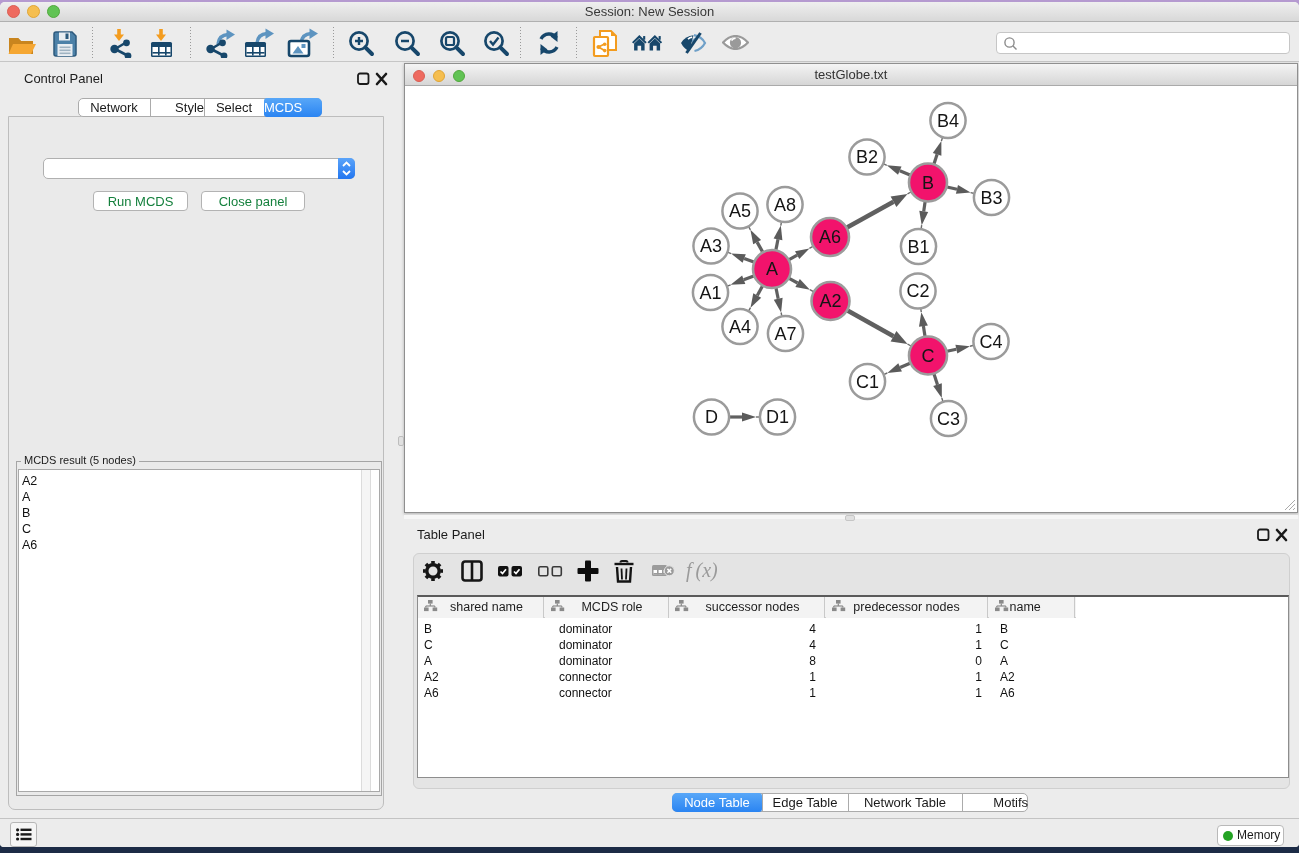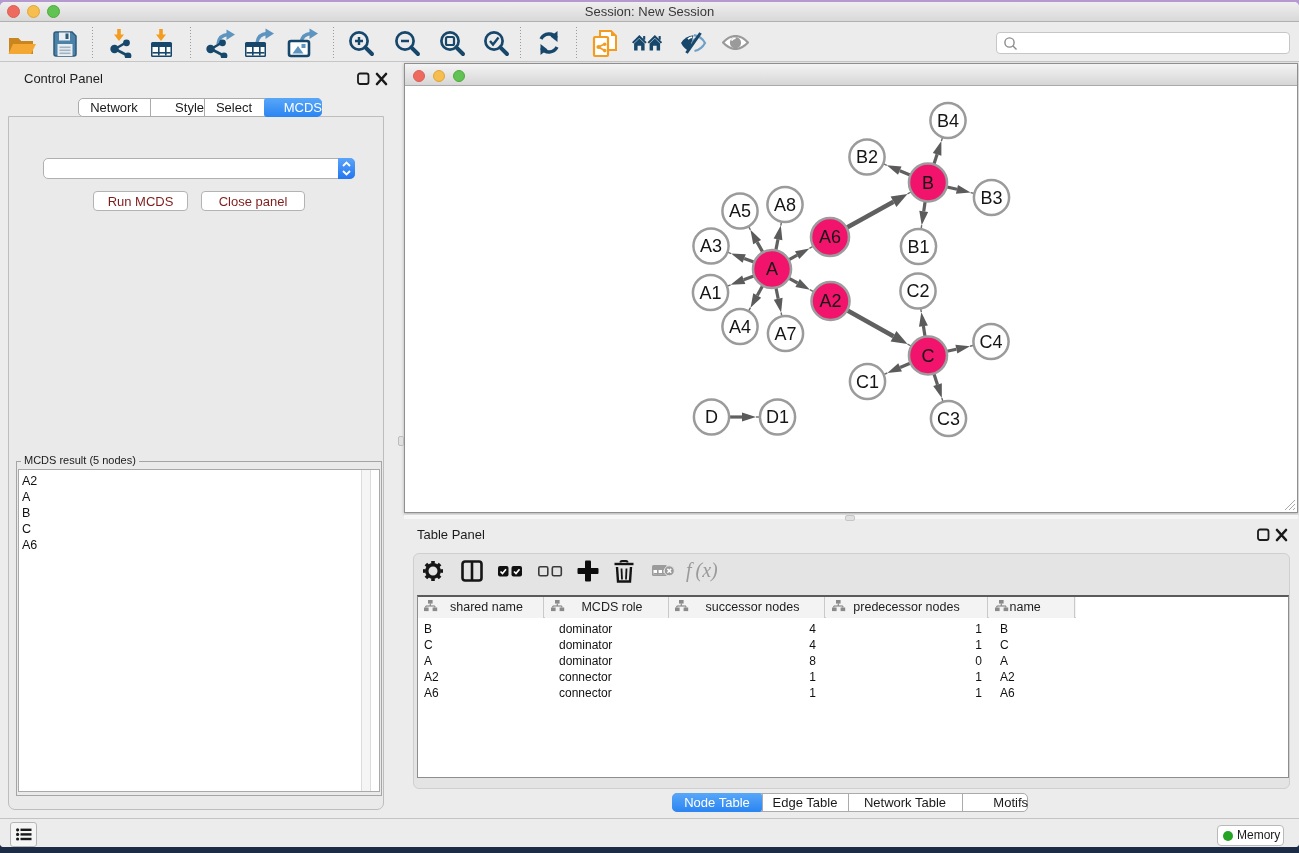--- a/index.html
+++ b/index.html
@@ -1,19 +1,19 @@
 <!DOCTYPE html>
 <html><head><meta charset="utf-8"><style>
 *{margin:0;padding:0;box-sizing:border-box}
 body{width:1299px;height:853px;position:relative;overflow:hidden;font-family:"Liberation Sans",sans-serif;background:#1c2b46}
 .abs{position:absolute}
 .tsep{position:absolute;top:25px;height:31px;width:1px;background-image:linear-gradient(#9a9a9a 33%,rgba(0,0,0,0) 0%);background-size:1px 3px}
 .hcell{position:absolute;top:595px;height:21px;background:#f3f3f3;border-right:1px solid #c9c9c9;font-size:12.5px;color:#1d1d1d;text-align:center;line-height:21px}
 .cell{position:absolute;height:16px;font-size:12px;color:#111;line-height:16px}
-.btn{position:absolute;background:#fff;border:1px solid #b3b3b3;border-radius:4px;font-size:13px;color:#7f1d1d;text-align:center}
+.btn{position:absolute;background:#fff;border:1px solid #b3b3b3;border-radius:4px;font-size:13px;color:#15803d;text-align:center}
 </style></head><body>
 
 <div class="abs" style="left:0;top:0;width:1299px;height:10px;background:#b59ad0"></div>
 
 <div class="abs" style="left:0;top:2px;width:1299px;height:845px;background:#ececec;border-radius:5px 5px 4px 4px;overflow:hidden">
 
   <div class="abs" style="left:0;top:0;width:1299px;height:20px;background:linear-gradient(#efefef,#d8d8d8);border-bottom:1px solid #b0b0b0"></div>
   <div class="abs" style="left:0;top:0;width:1299px;height:20px;text-align:center;font-size:13px;line-height:20px;color:#383838">Session: New Session</div>
   <div style="position:absolute;left:7.0px;top:3.0px;width:13.0px;height:13.0px;border-radius:50%;background:#ee6a5f;border:1px solid #d95f54;box-sizing:border-box"></div>
     <div style="position:absolute;left:27.0px;top:3.0px;width:13.0px;height:13.0px;border-radius:50%;background:#f5be4f;border:1px solid #e0a535;box-sizing:border-box"></div>
@@ -177,39 +177,40 @@
 
   <div class="abs" style="left:8px;top:114px;width:376px;height:694px;background:#eaeaea;border:1px solid #bdbdbd;border-radius:0 0 7px 7px"></div>
 
   <div class="abs" style="left:78px;top:96px;width:244px;height:19px;background:#fff;border:1px solid #ababab;border-radius:5px"></div>
   <div class="abs" style="left:150px;top:96px;width:1px;height:19px;background:#ababab"></div>
   <div class="abs" style="left:204px;top:96px;width:1px;height:19px;background:#ababab"></div>
   <div class="abs" style="left:264px;top:96px;width:58px;height:19px;background:linear-gradient(#58a7f8,#2a84f2);border-radius:3px 5px 5px 3px"></div>
   <div class="abs" style="left:78px;top:96px;width:72px;height:19px;font-size:13px;line-height:19px;text-align:center;color:#1a1a1a">Network</div>
   <div class="abs" style="left:150px;top:96px;width:54px;height:19px;font-size:13px;line-height:19px;text-align:right;color:#1a1a1a">Style</div>
   <div class="abs" style="left:204px;top:96px;width:60px;height:19px;font-size:13px;line-height:19px;text-align:center;color:#1a1a1a">Select</div>
-  <div class="abs" style="left:264px;top:96px;width:58px;height:19px;font-size:13px;line-height:19px;text-align:right;color:#fff">MCDS</div>
+  <div class="abs" style="left:264px;top:96px;width:58px;height:19px;font-size:13px;line-height:19px;text-align:left;color:#fff">MCDS</div>
 
   <div class="abs" style="left:43px;top:156px;width:312px;height:21px;background:#fff;border:1px solid #b0b0b0;border-radius:5px"></div>
   <div class="abs" style="left:338px;top:156px;width:17px;height:21px;background:linear-gradient(#5ba4fa,#2276f0);border-radius:0 5px 5px 0"></div>
   <svg class="abs" style="left:340px;top:159px" width="13" height="15" viewBox="0 0 13 15">
       <path d="M3 5 L6.5 1.5 L10 5" fill="none" stroke="#fff" stroke-width="1.8"></path>
       <path d="M3 10 L6.5 13.5 L10 10" fill="none" stroke="#fff" stroke-width="1.8"></path>
     </svg>
   <div class="btn" style="left:93px;top:189px;width:95px;height:20px;line-height:19px">Run MCDS</div>
   <div class="btn" style="left:201px;top:189px;width:104px;height:20px;line-height:19px">Close panel</div>
 
   <div class="abs" style="left:16px;top:459px;width:366px;height:335px;border:1px solid #a5a5a5"></div>
   <div class="abs" style="left:21px;top:452px;height:14px;background:#eaeaea;font-size:11px;color:#1a1a1a;padding:0 3px">MCDS result (5 nodes)</div>
   <div class="abs" style="left:18px;top:467px;width:362px;height:323px;background:#fff;border:1px solid #a9a9a9"></div>
   <div class="abs" style="left:361px;top:468px;width:10px;height:321px;background:#f5f5f5;border-left:1px solid #dcdcdc;border-right:1px solid #dcdcdc"></div>
   <div class="abs" style="left:22px;top:471px;font-size:12.5px;line-height:16px;color:#111">A2<br>A<br>B<br>C<br>A6</div>
 
   <div class="abs" style="left:404px;top:61px;width:894px;height:450px;background:#fff;border:1px solid #8f8f8f;box-shadow:0 1px 3px rgba(0,0,0,.25)">
     <div class="abs" style="left:0;top:0;width:892px;height:22px;background:linear-gradient(#f4f4f4,#d6d6d6);border-bottom:1px solid #aaa"></div>
+    <div class="abs" style="left:0;top:0;width:892px;height:22px;text-align:center;font-size:13px;line-height:22px;color:#333">testGlobe.txt</div>
     <div style="position:absolute;left:8px;top:5.5px;width:12px;height:12px;border-radius:50%;background:#ee6a5f;border:1px solid #d95f54;box-sizing:border-box"></div>
       <div style="position:absolute;left:28px;top:5.5px;width:12px;height:12px;border-radius:50%;background:#f5be4f;border:1px solid #e0a535;box-sizing:border-box"></div>
       <div style="position:absolute;left:48px;top:5.5px;width:12px;height:12px;border-radius:50%;background:#61c354;border:1px solid #52a83e;box-sizing:border-box"></div>
     <svg width="894" height="427" viewBox="0 0 894 427" style="position:absolute;left:0;top:22px" font-family="'Liberation Sans',sans-serif">
 <line x1="357.6" y1="165.9" x2="352.1" y2="156.1" stroke="#606060" stroke-width="3.2"></line>
 <line x1="345.4" y1="143.8" x2="343.5" y2="140.3" stroke="#6a6a6a" stroke-width="1.4"></line>
 <polygon points="345.4,143.8 356.1,153.9 348.2,158.3" fill="#5b5b5b"></polygon>
 <line x1="370.9" y1="163.9" x2="373.0" y2="153.3" stroke="#606060" stroke-width="3.2"></line>
 <line x1="375.8" y1="139.6" x2="376.5" y2="135.7" stroke="#6a6a6a" stroke-width="1.4"></line>
 <polygon points="375.8,139.6 377.4,154.2 368.6,152.4" fill="#5b5b5b"></polygon>

